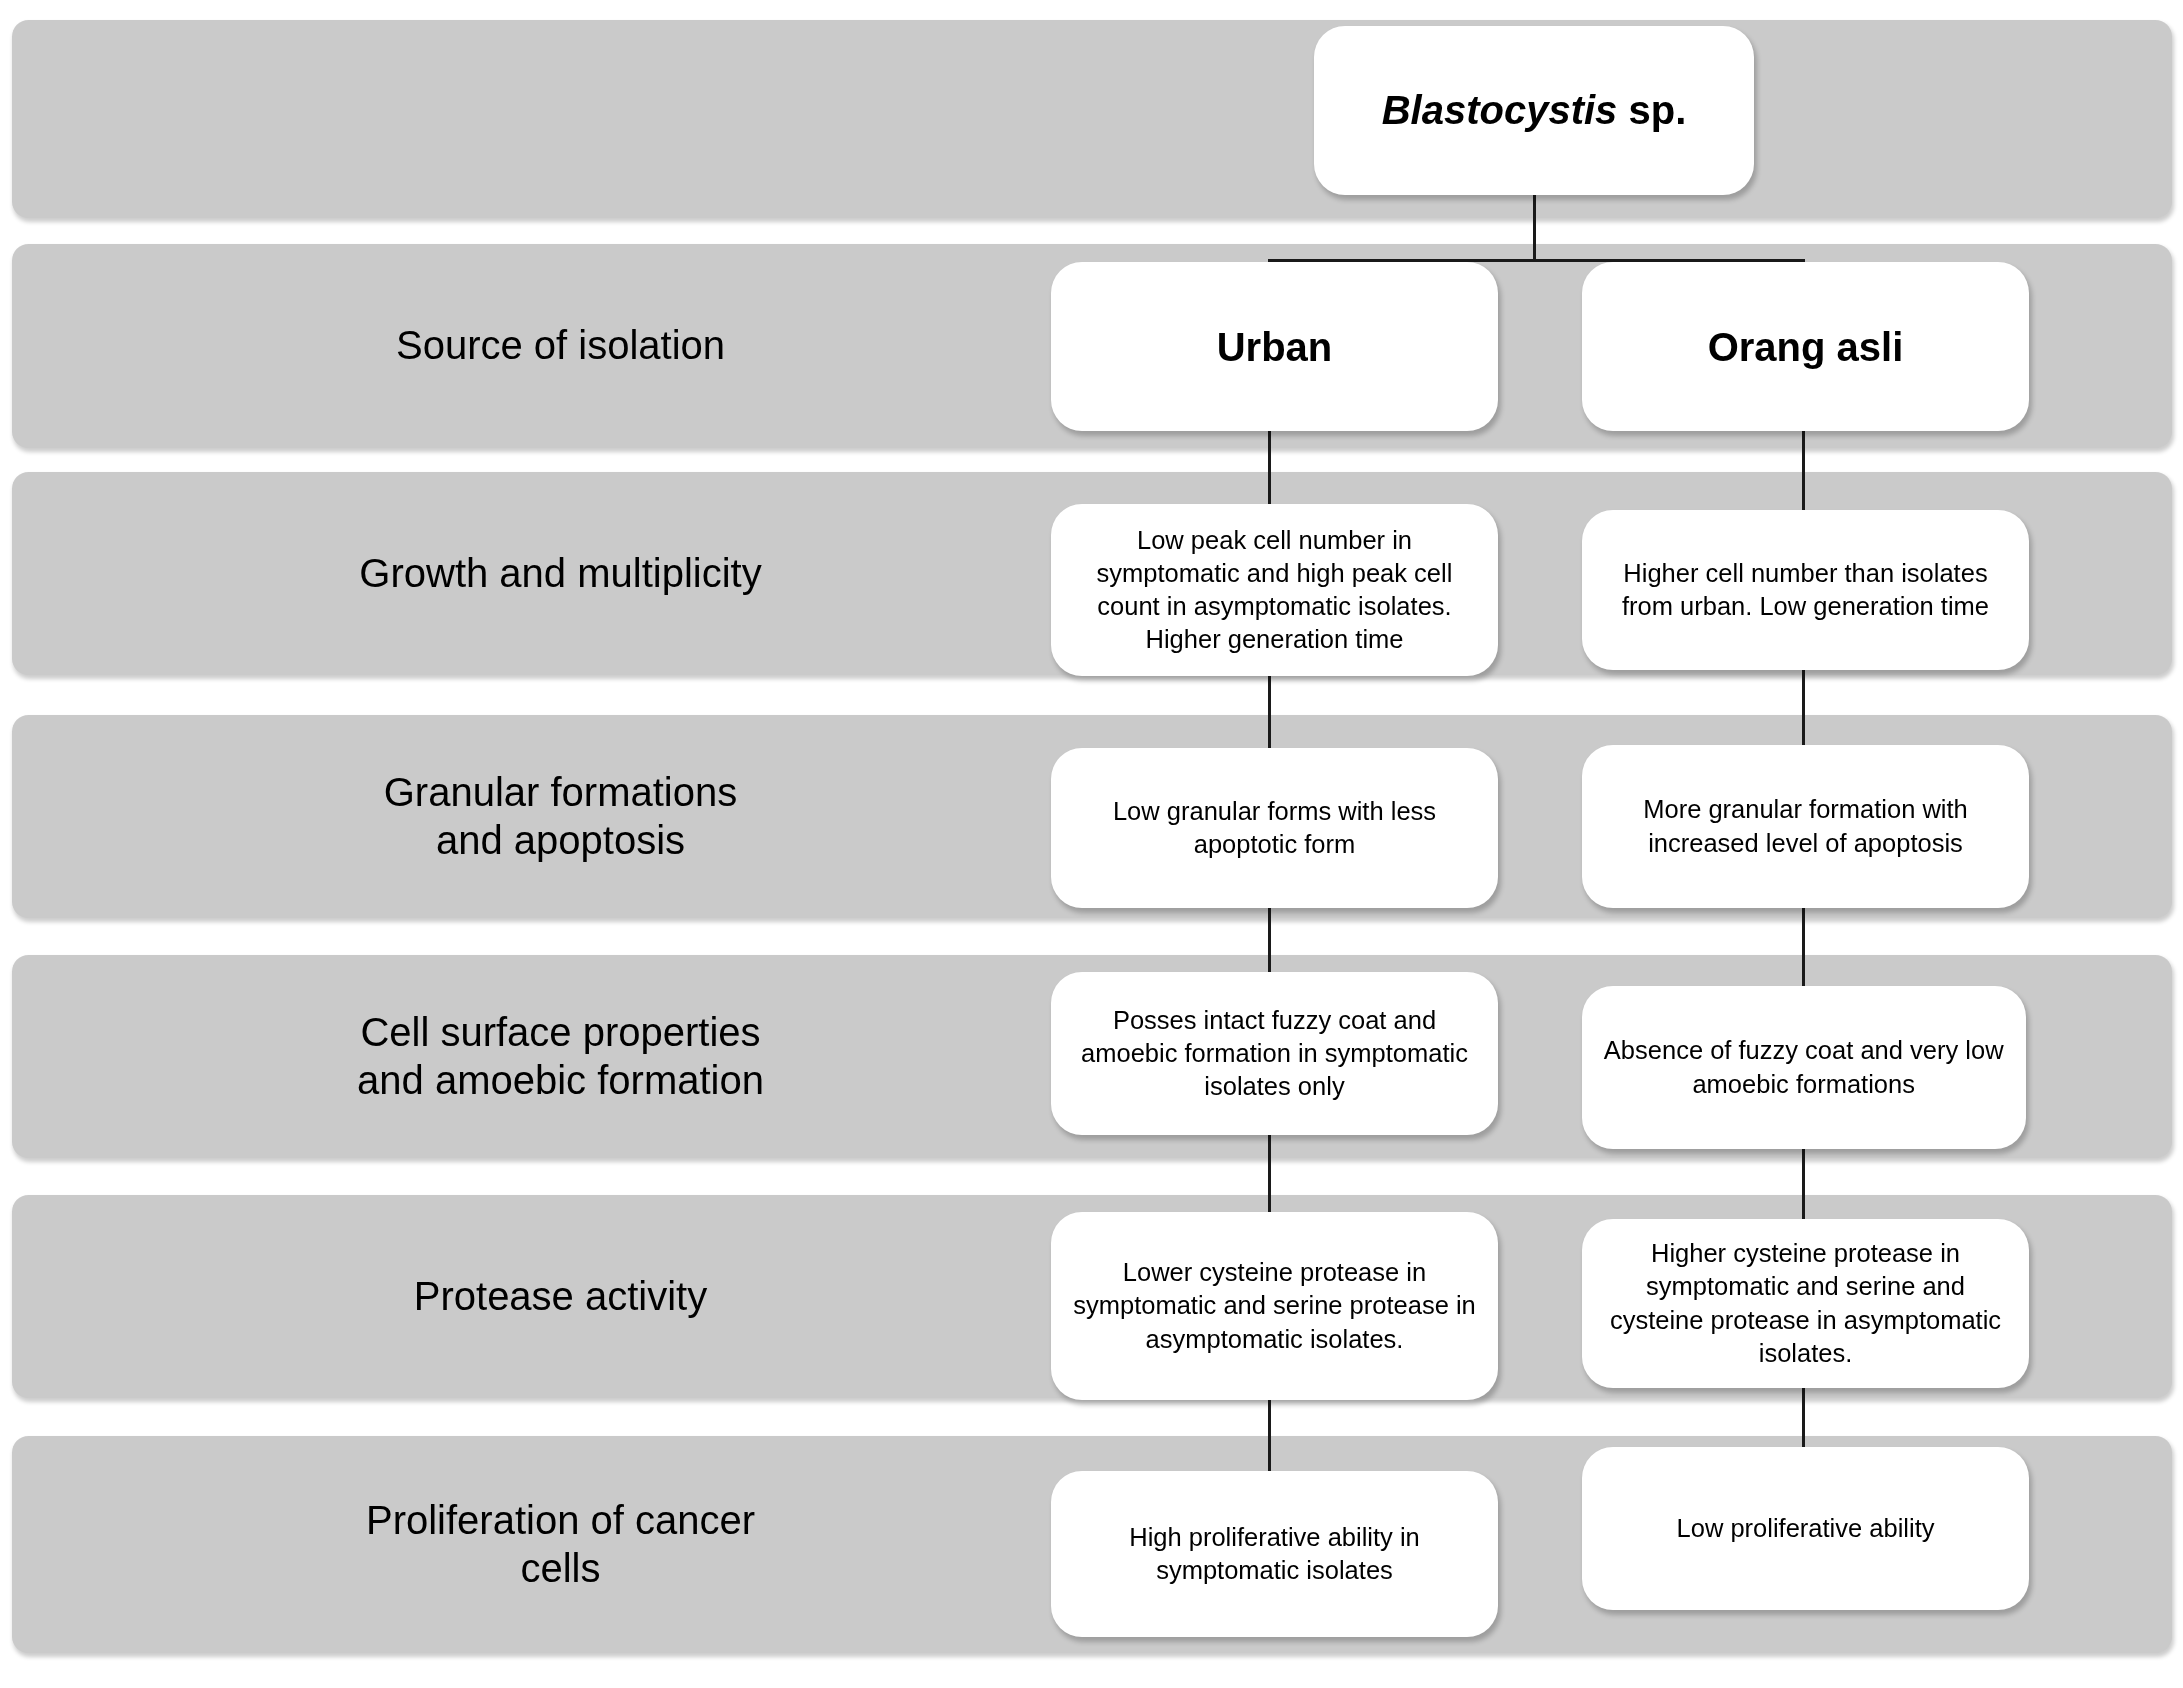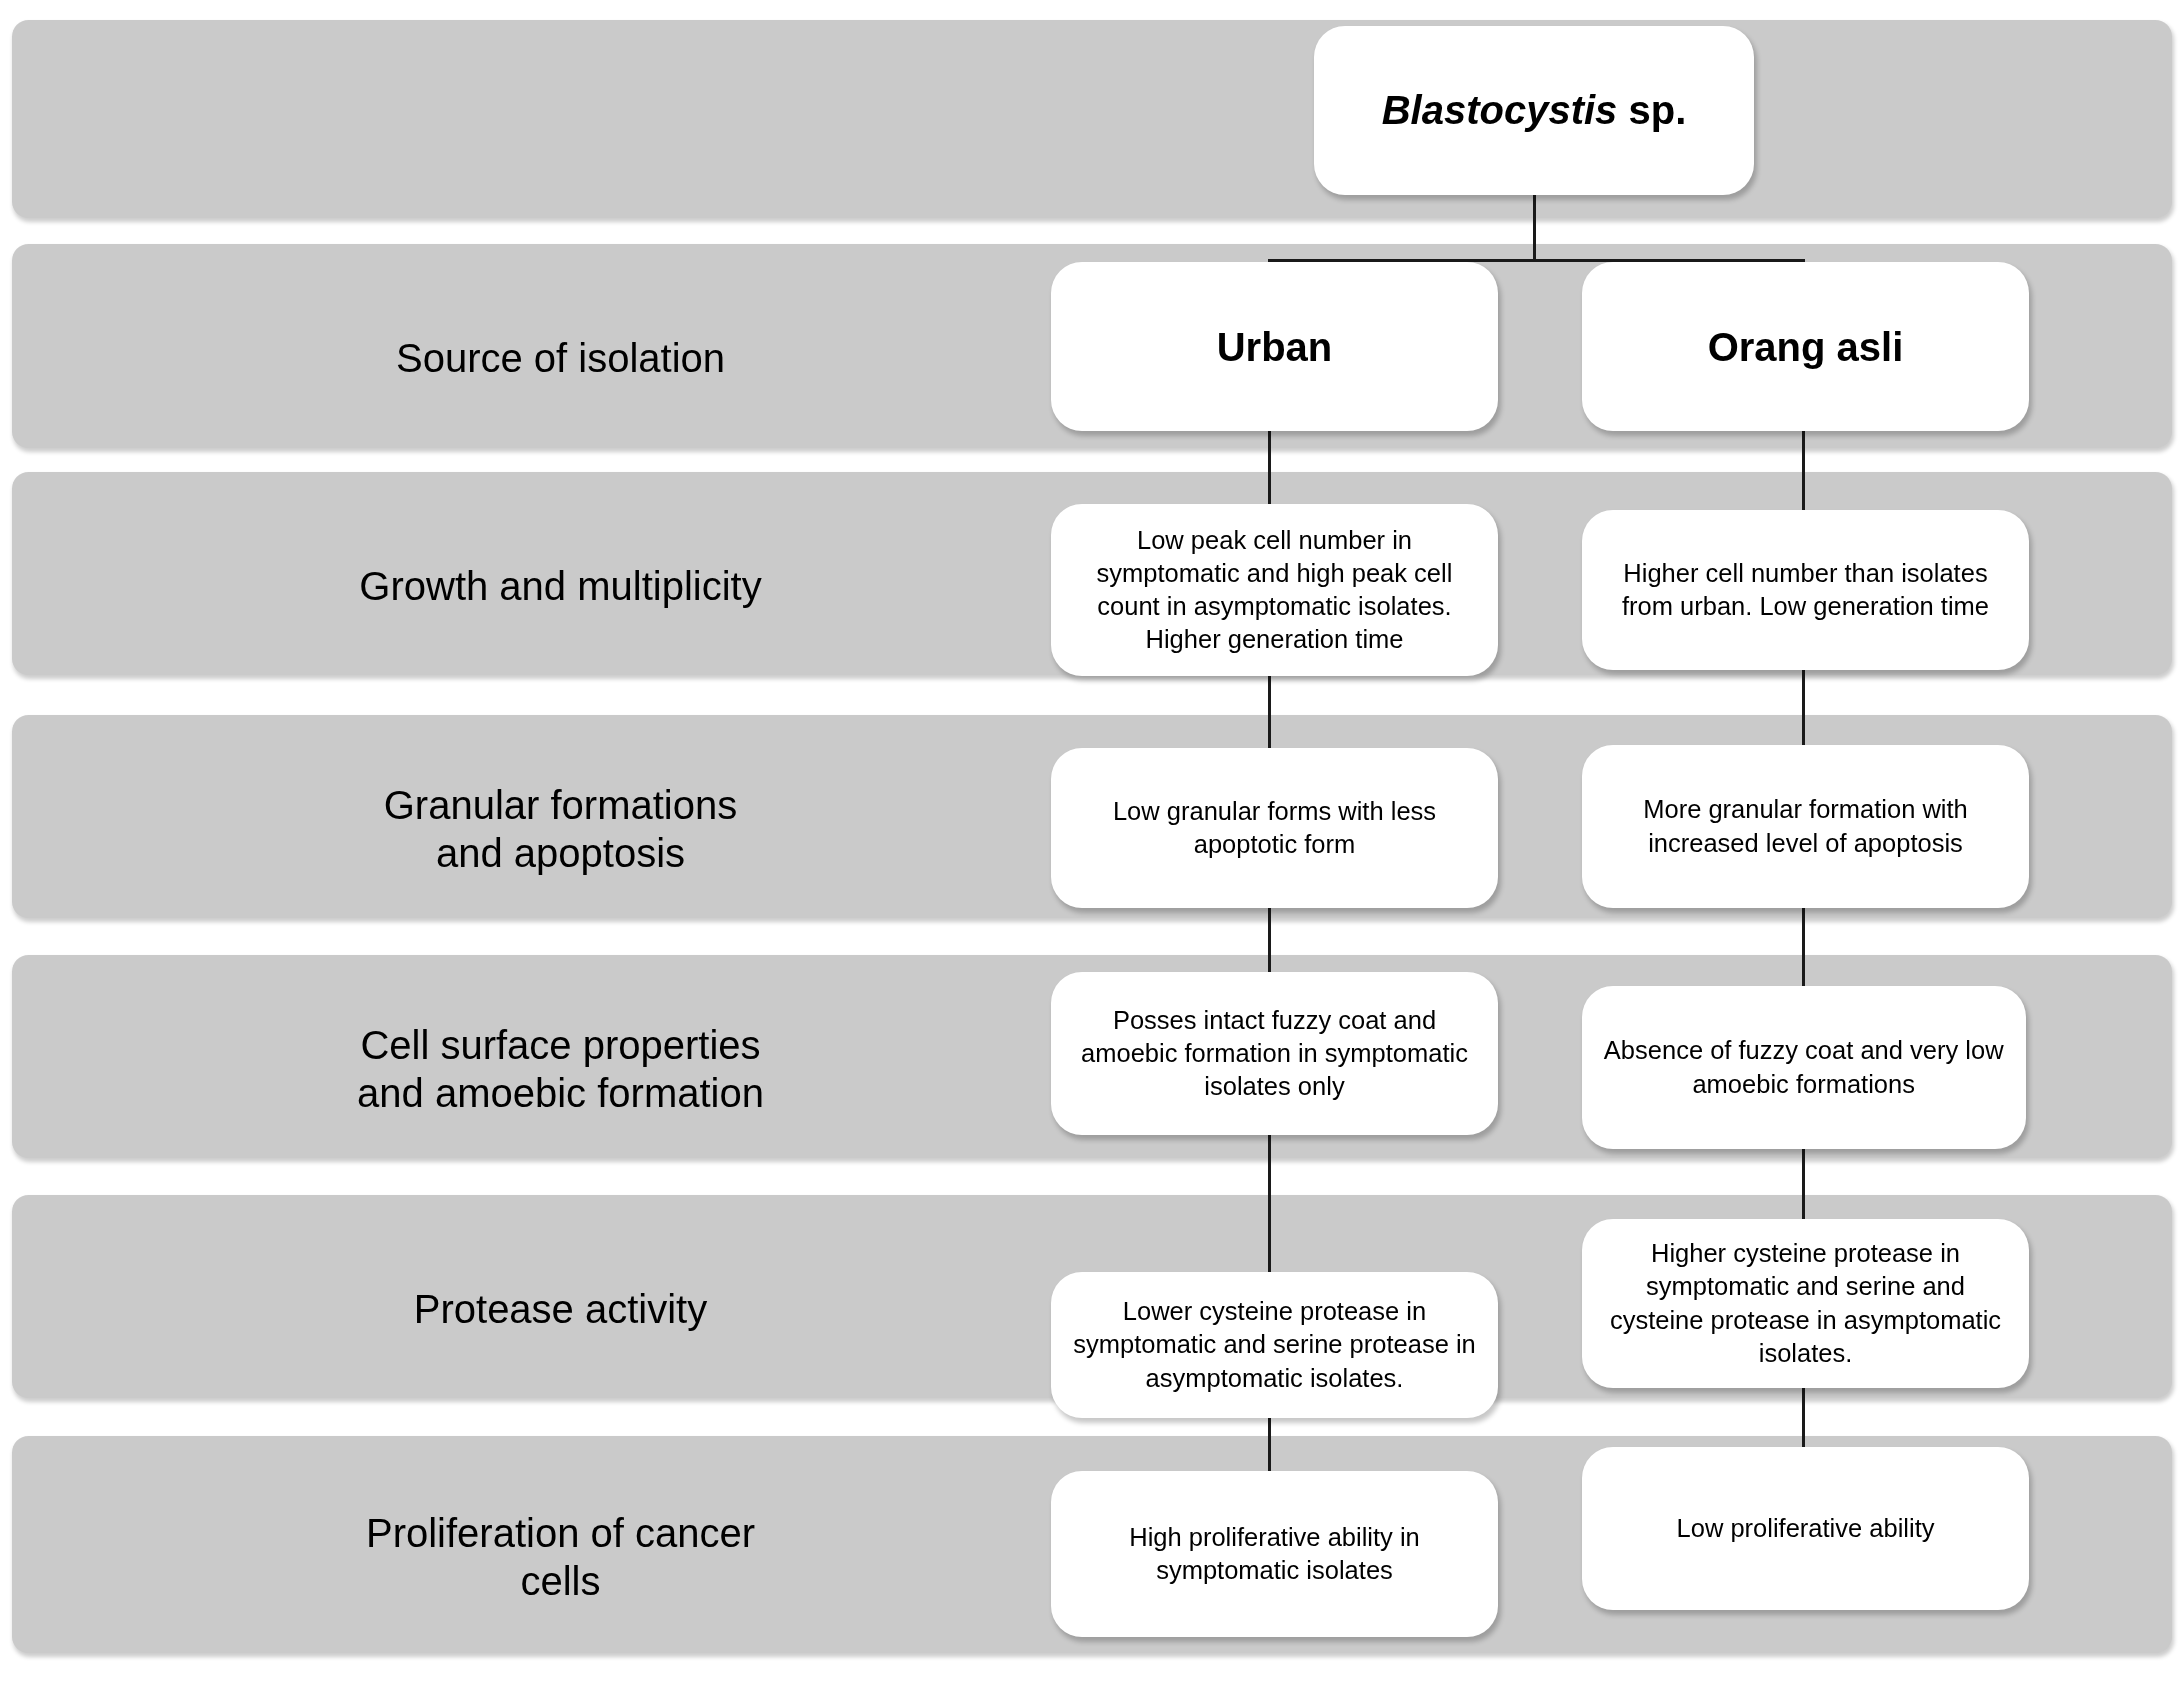--- a/index.html
+++ b/index.html
@@ -40,21 +40,20 @@
     display: flex;
     align-items: center;
     justify-content: center;
     text-align: center;
     color: #000000;
     font-size: 40px;
     line-height: 1.18;
     font-weight: 400;
     white-space: pre-line;
     pointer-events: none;
-    margin-top: 13px;
   }
 
   
   .conn {
     position: absolute;
     background: #1a1a1a;
   }
   .conn-v { width: 3.2px; }
   .conn-h { height: 3.2px; }
 
@@ -175,21 +174,21 @@
     <span class="card-text">More granular formation with increased level of apoptosis</span>
   </div>
 
   <div class="card" style="left:1051px;top:972px;width:447px;height:163px;">
     <span class="card-text">Posses intact fuzzy coat and amoebic formation in symptomatic isolates only</span>
   </div>
   <div class="card" style="left:1582px;top:986px;width:444px;height:163px;padding-left:16px;">
     <span class="card-text">Absence of fuzzy coat and very low amoebic formations</span>
   </div>
 
-  <div class="card" style="left:1051px;top:1272px;width:447px;height:146px;">
+  <div class="card" style="left:1051px;top:1212px;width:447px;height:188px;">
     <span class="card-text">Lower cysteine protease in symptomatic and serine protease in asymptomatic isolates.</span>
   </div>
   <div class="card" style="left:1582px;top:1219px;width:447px;height:169px;">
     <span class="card-text">Higher cysteine protease in symptomatic and serine and cysteine  protease in asymptomatic isolates.</span>
   </div>
 
   <div class="card" style="left:1051px;top:1443px;width:447px;height:166px;margin-top:28px;">
     <span class="card-text">High proliferative ability in symptomatic isolates</span>
   </div>
   <div class="card" style="left:1582px;top:1447px;width:447px;height:163px;">

